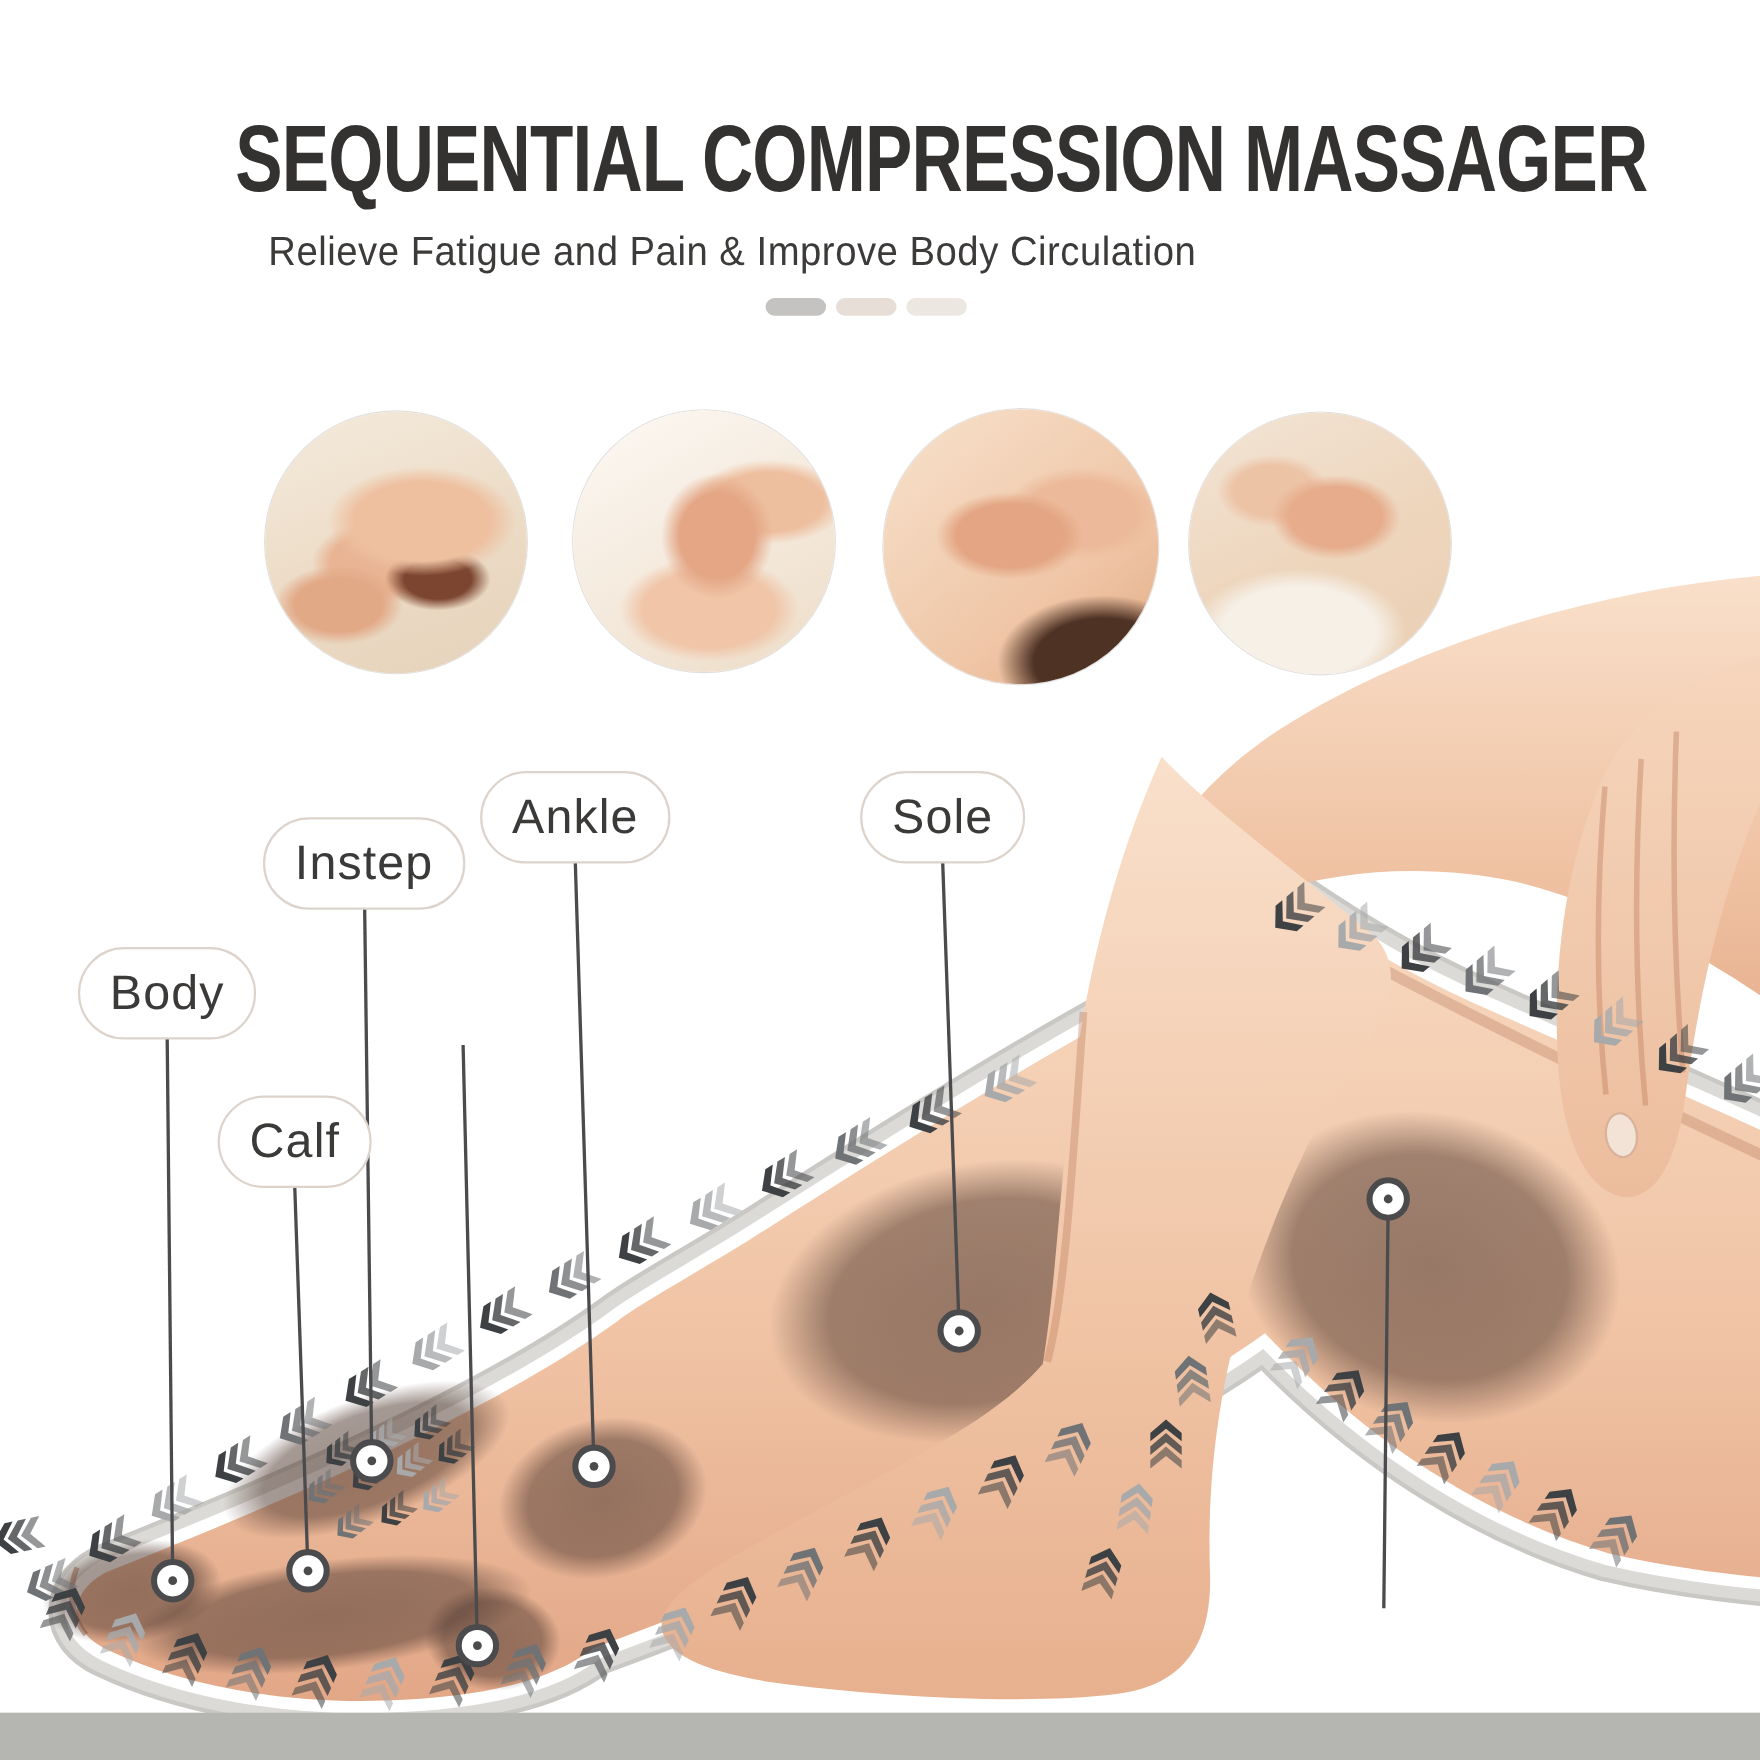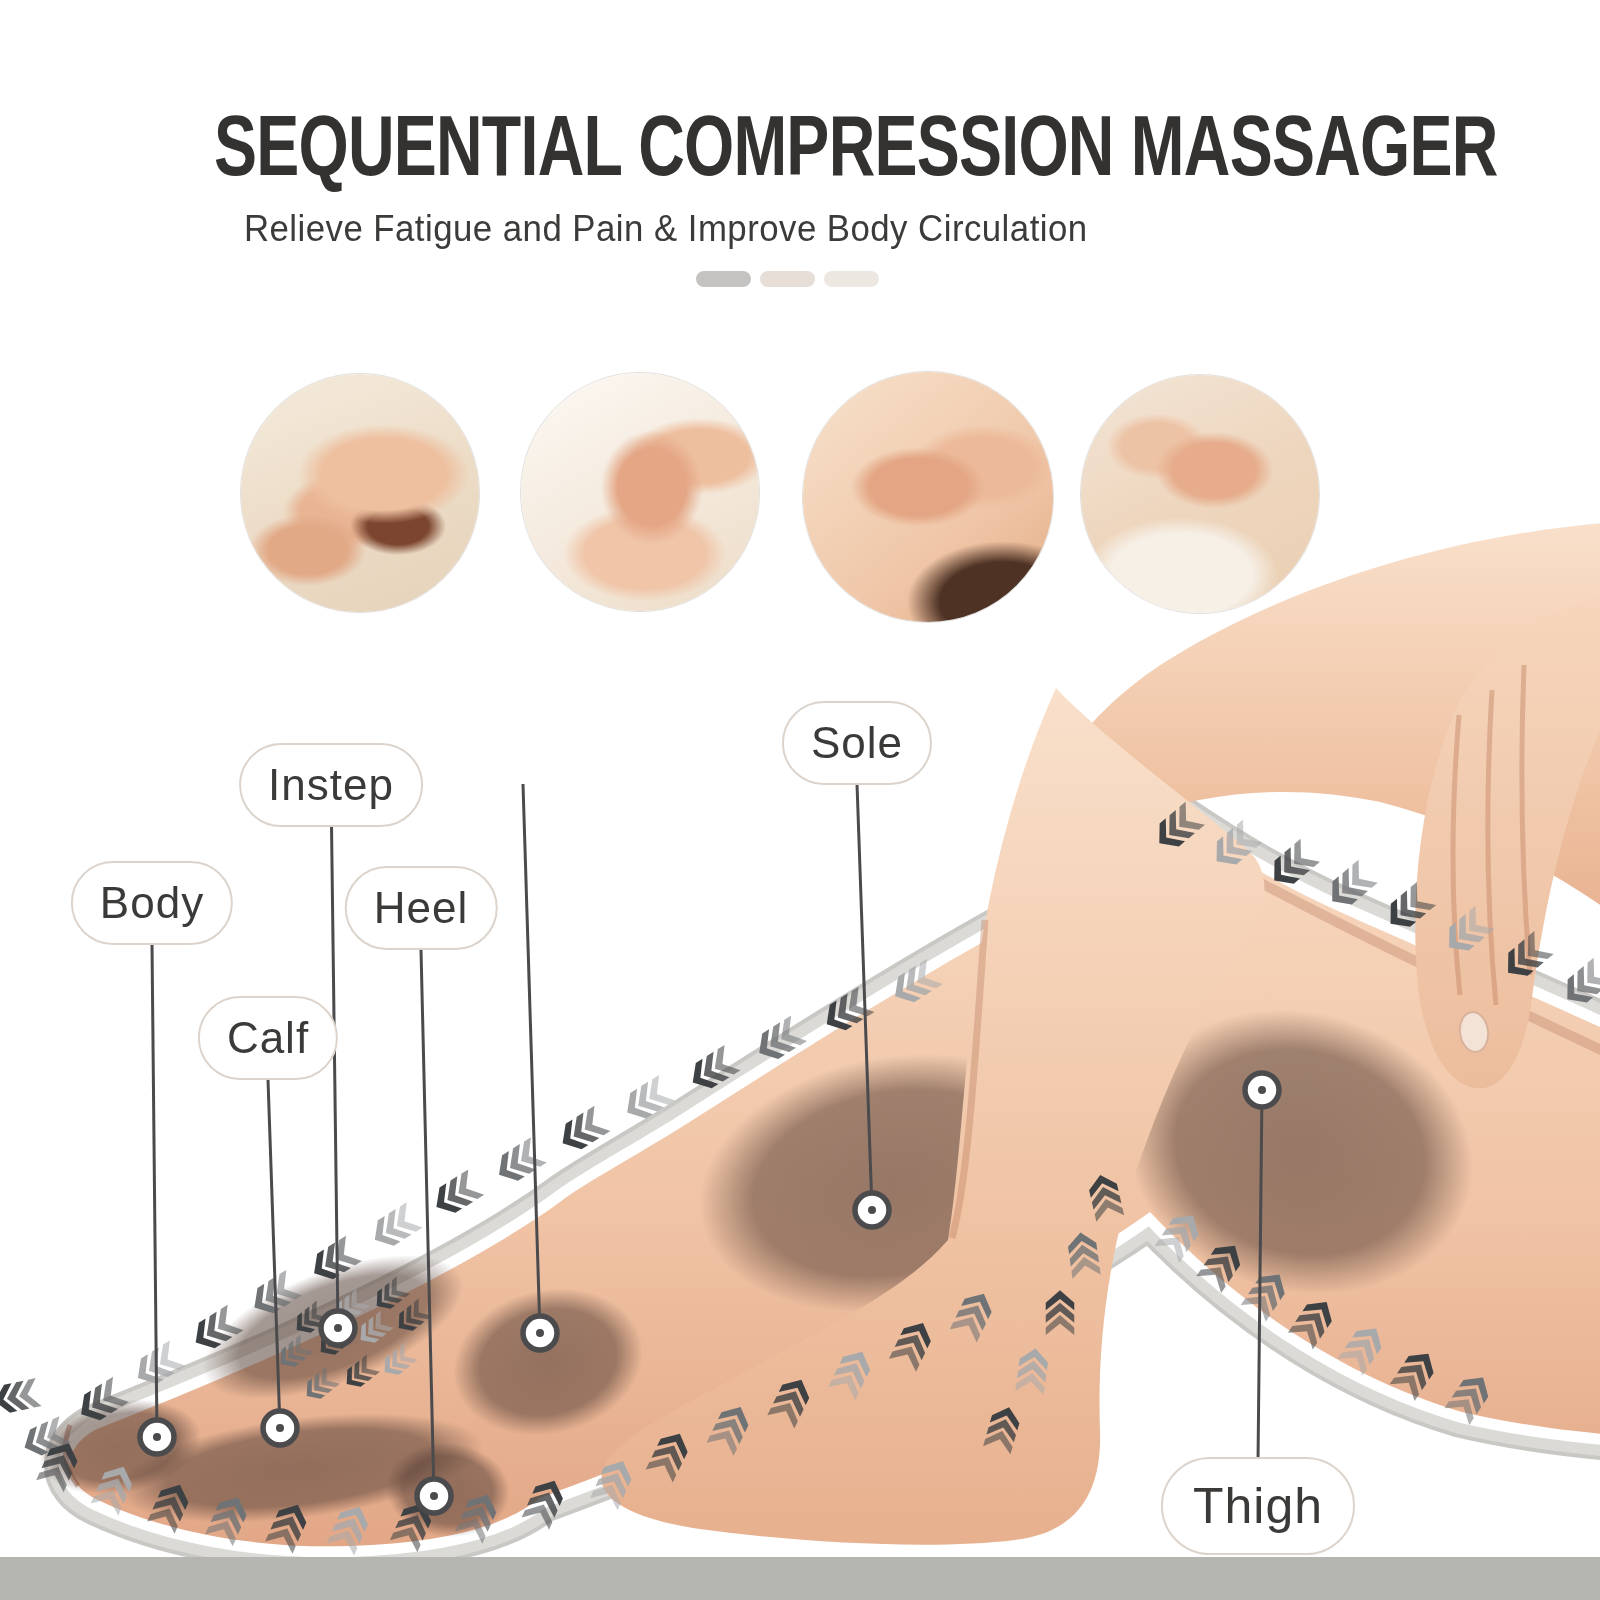--- a/index.html
+++ b/index.html
@@ -239,20 +239,19 @@
         <line x1="857" y1="784" x2="872" y2="1210" class="callout-line"></line>
         <circle cx="872" cy="1210" r="17" class="dot-outer"></circle>
         <circle cx="872" cy="1210" r="4" class="dot-inner"></circle>
         <line x1="1258" y1="1462" x2="1262" y2="1090" class="callout-line"></line>
         <circle cx="1262" cy="1090" r="17" class="dot-outer"></circle>
         <circle cx="1262" cy="1090" r="4" class="dot-inner"></circle>
       </g>
   </svg>
 
   <div class="pill" style="left:331px;top:785px">Instep</div>
+  <div class="pill" style="left:523px;top:743px">Ankle</div>
   <div class="pill" style="left:857px;top:743px">Sole</div>
   <div class="pill" style="left:152px;top:903px">Body</div>
-  <div class="pill" style="left:421px;top:908px">Heel</div>
   <div class="pill" style="left:268px;top:1038px">Calf</div>
-  <div class="pill big" style="left:1258px;top:1506px">Thigh</div>
 
   <div class="bottom-strip"></div>
 </div>
 
 </body></html>

